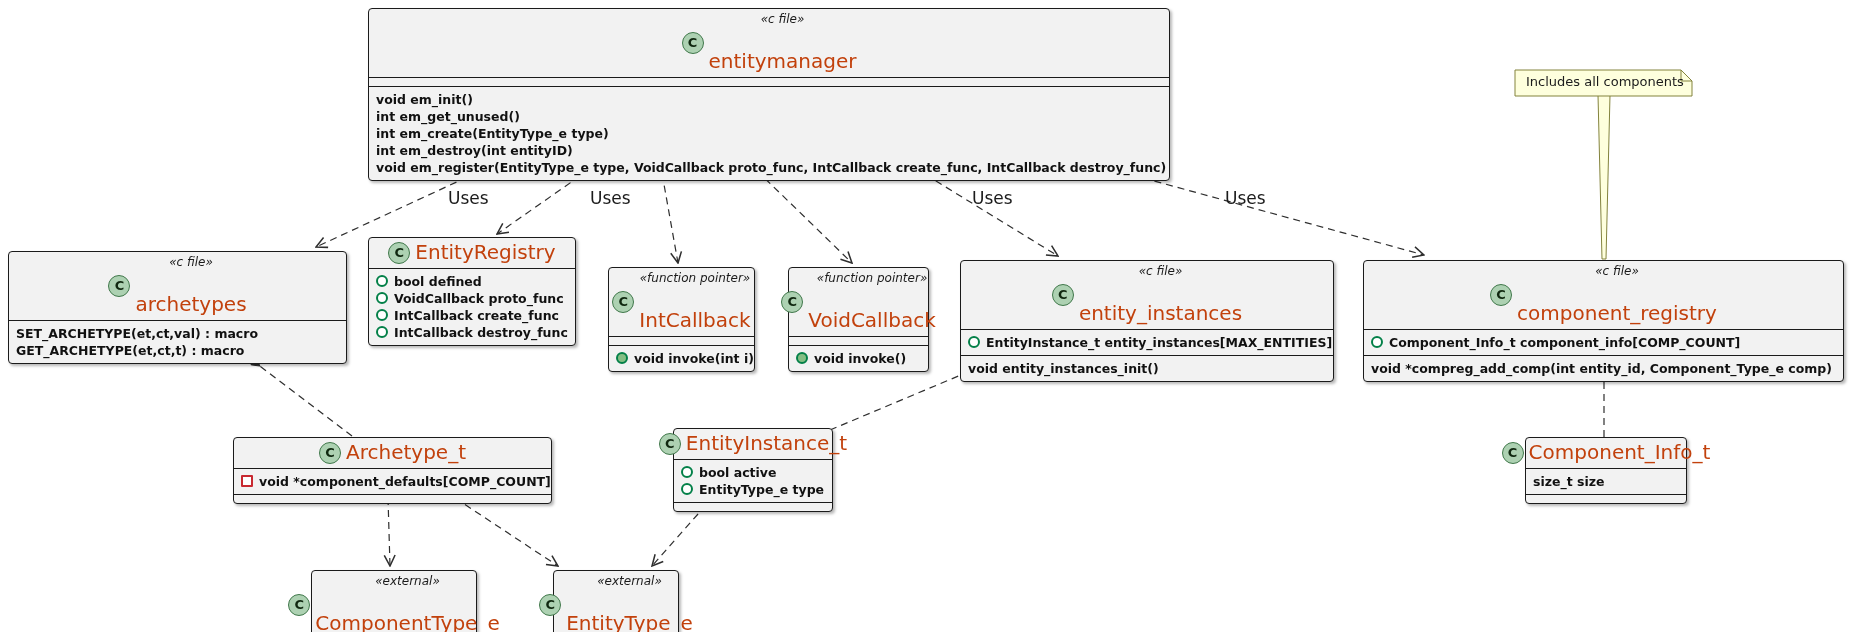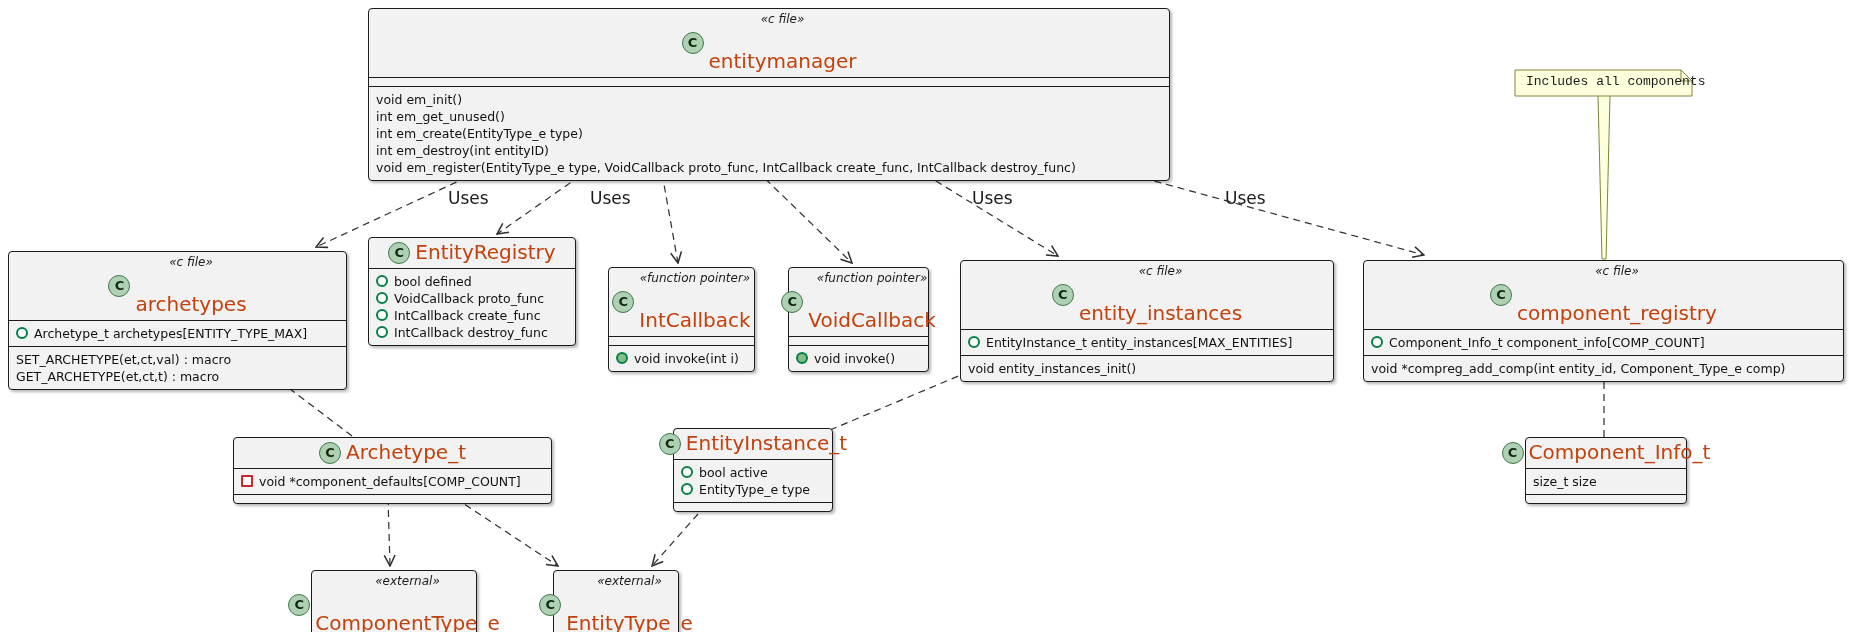--- a/index.html
+++ b/index.html
@@ -9,21 +9,21 @@
   
   .uml-class{position:absolute;background:#F2F2F2;border:1px solid #1b1b1b;border-radius:4px;
              box-shadow:2px 2px 3px rgba(0,0,0,.28);color:#111;z-index:2;}
   .uml-header{display:flex;align-items:center;justify-content:center;gap:5px;padding:3px 6px;white-space:nowrap;}
   .htext{display:flex;flex-direction:column;align-items:center;line-height:1.18;gap:24px;}
   .stereo{font-style:italic;font-size:12px;color:#1b1b1b;}
   .cname{font-size:20px;color:#c2410c;}
   .c-circle{width:20px;height:20px;border-radius:50%;background:#ADD1B2;border:1px solid #41784B;
             display:flex;align-items:center;justify-content:center;font-weight:bold;font-size:13px;
             color:#102810;flex:none;}
-  .compartment{border-top:1px solid #1b1b1b;padding:4px 7px;}
+  .compartment{border-top:1px solid #1b1b1b;padding:4px 7px;font-weight:bold;}
   .compartment.empty{padding:0;height:8px;}
   .member{display:flex;align-items:center;line-height:17px;font-size:12.5px;white-space:nowrap;}
   .vis{display:inline-block;width:8px;height:8px;margin-right:6px;flex:none;box-sizing:content-box;}
   .vis[data-kind="circle-open-icon"]{border:2px solid #038048;border-radius:50%;background:#ffffff;}
   .vis[data-kind="circle-filled-icon"]{border:2px solid #038048;border-radius:50%;background:#84BE84;}
   .vis[data-kind="square-open-icon"]{border:2px solid #C82930;border-radius:1px;background:#ffffff;}
 
   
   #c-entitymanager{left:368px;top:8px;width:800px;}
   #c-archetypes{left:8px;top:251px;width:337px;}
@@ -43,21 +43,21 @@
   .dep{stroke:#2e2e2e;stroke-width:1.2;stroke-dasharray:7 5;fill:none;}
 
   
   .edge-label{position:absolute;font-size:17px;color:#1b1b1b;z-index:3;white-space:nowrap;}
   #uses-1{left:448px;top:188px;}
   #uses-2{left:590px;top:188px;}
   #uses-3{left:972px;top:188px;}
   #uses-4{left:1225px;top:188px;}
 
   
-  #note-text{position:absolute;left:1526px;top:74px;font-size:13px;color:#1b1b1b;z-index:3;white-space:nowrap;font-family:Liberation Mono, monospace;}
+  #note-text{position:absolute;left:1526px;top:74px;font-size:13px;color:#1b1b1b;z-index:3;white-space:nowrap;}
 </style>
 </head>
 <body>
 
 <svg id="edges" viewBox="0 0 1849 632" xmlns="http://www.w3.org/2000/svg">
   <defs>
     <marker id="arrow" viewBox="0 0 12 12" refX="11" refY="6" markerWidth="13" markerHeight="13" orient="auto" markerUnits="userSpaceOnUse">
       <path d="M1,1 L11,6 L1,11" fill="none" stroke="#2e2e2e" stroke-width="1.4"></path>
     </marker>
     <marker id="diamond" viewBox="0 0 16 10" refX="15" refY="5" markerWidth="17" markerHeight="11" orient="auto" markerUnits="userSpaceOnUse">
@@ -127,26 +127,20 @@
 <div class="uml-class" id="c-archetypes">
   <div class="uml-header">
     <span class="c-circle">C</span>
     <span class="htext">
       <span class="stereo">«c file»</span>
       <span class="cname">archetypes</span>
     </span>
   </div>
   <div class="compartment">
     <div class="member">
-      <span class="vis" data-kind="circle-open-icon"></span>
-      <span>Archetype_t archetypes[ENTITY_TYPE_MAX]</span>
-    </div>
-  </div>
-  <div class="compartment">
-    <div class="member">
 
       <span>SET_ARCHETYPE(et,ct,val) : macro</span>
     </div>
     <div class="member">
 
       <span>GET_ARCHETYPE(et,ct,t) : macro</span>
     </div>
   </div>
 </div>
 

